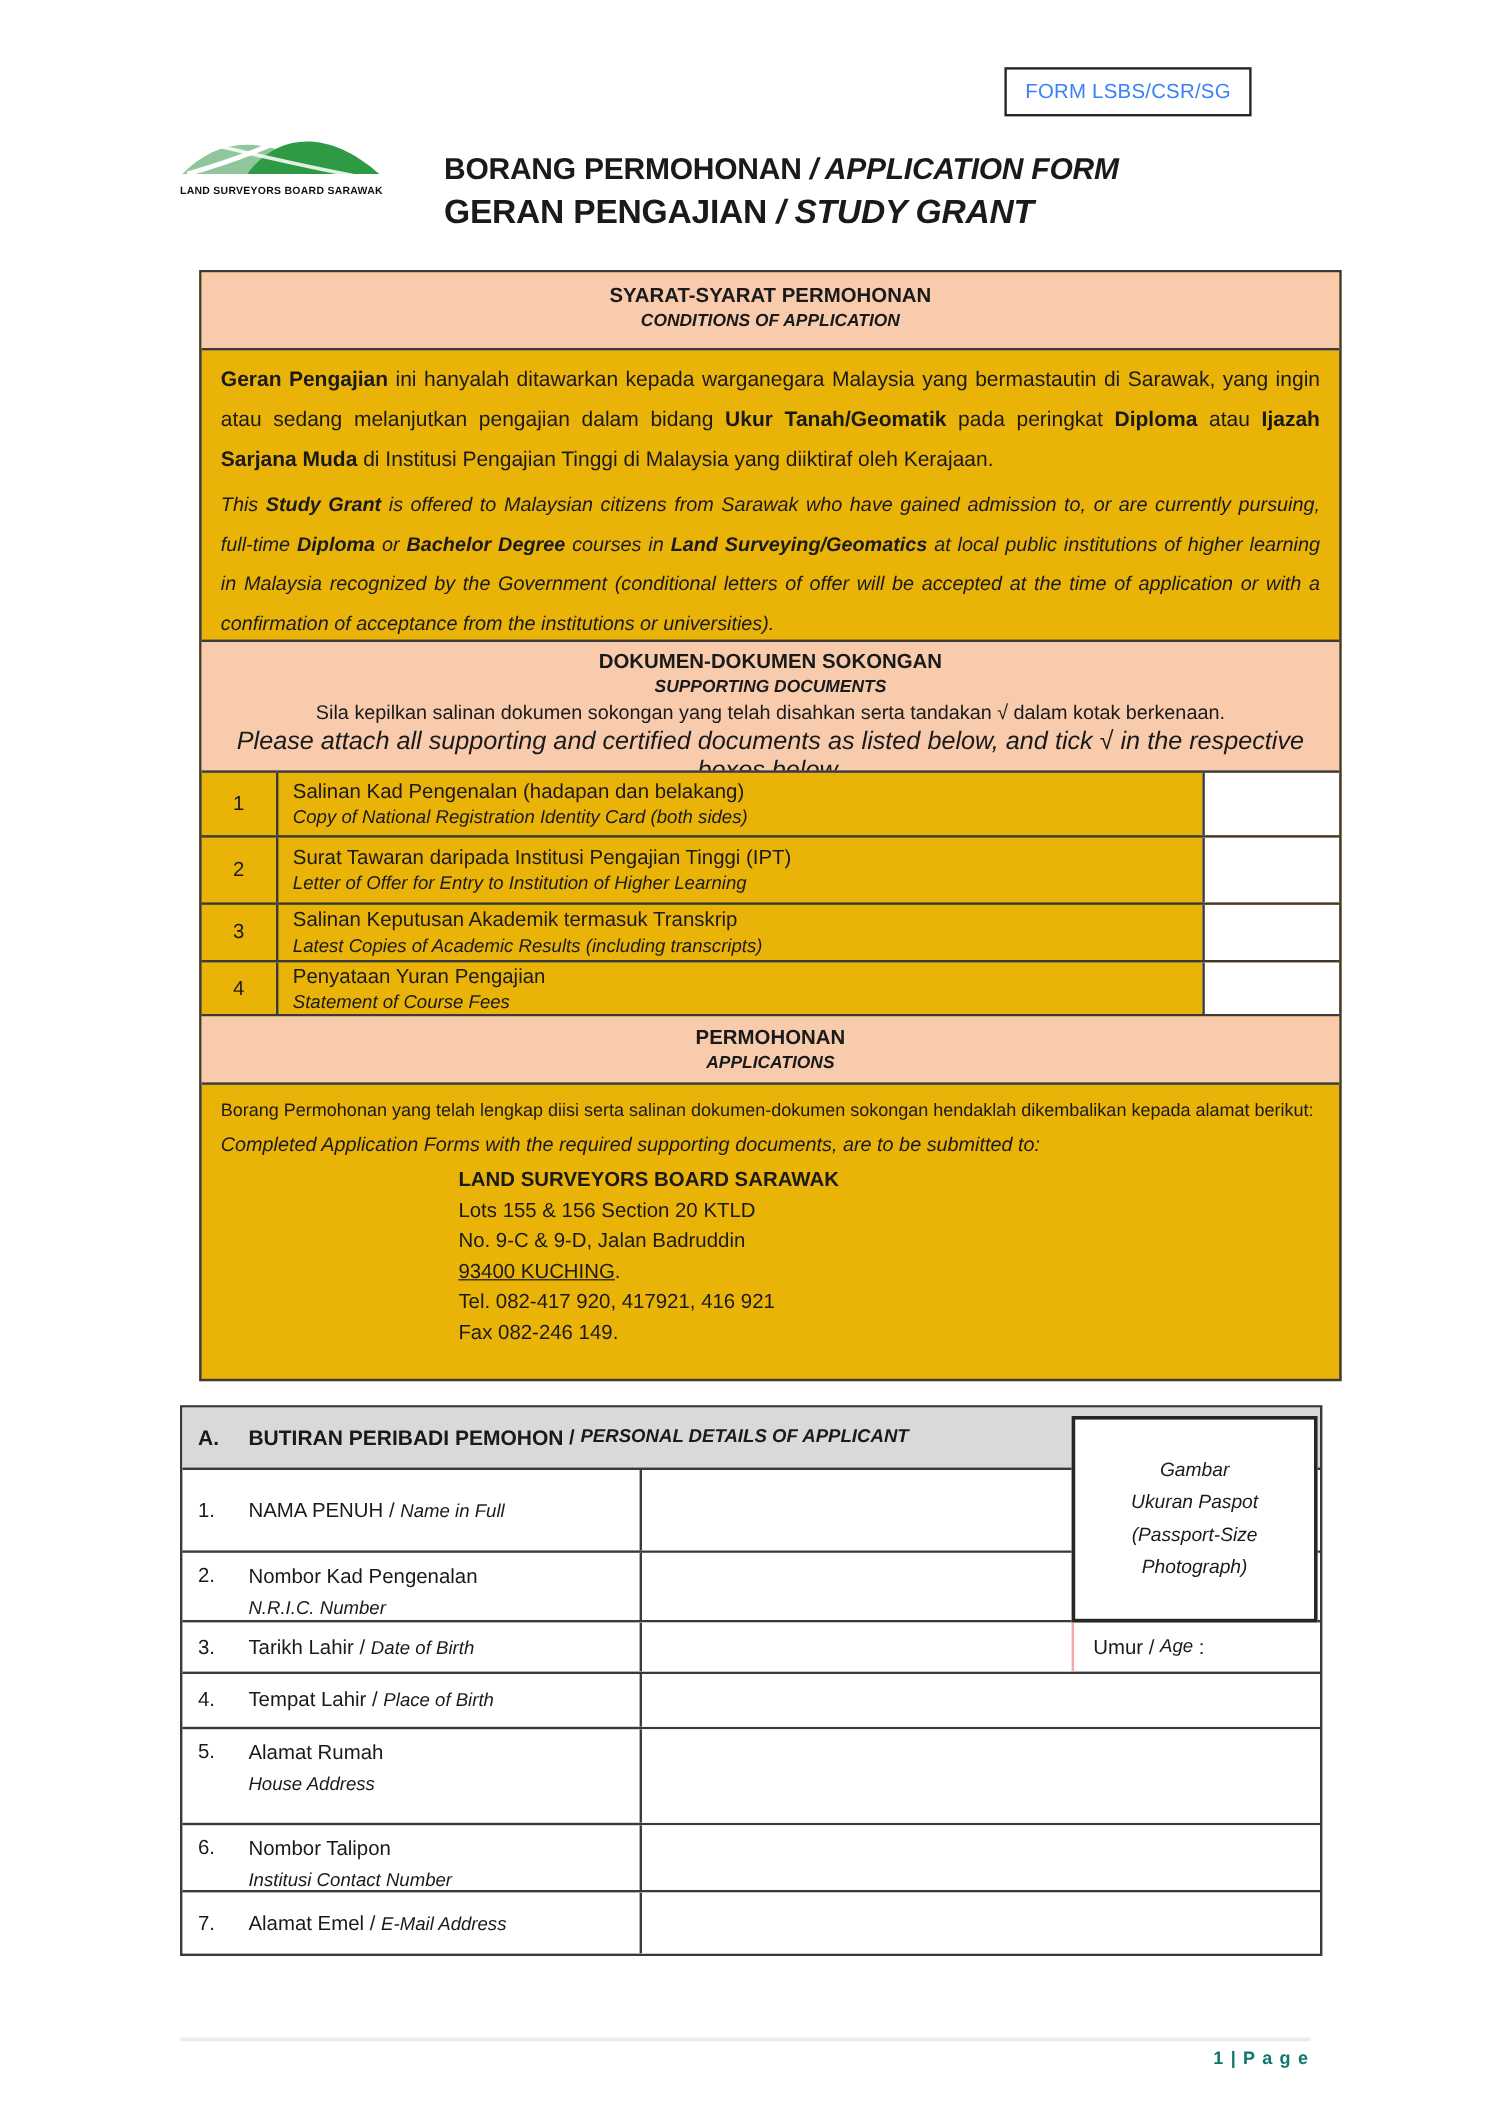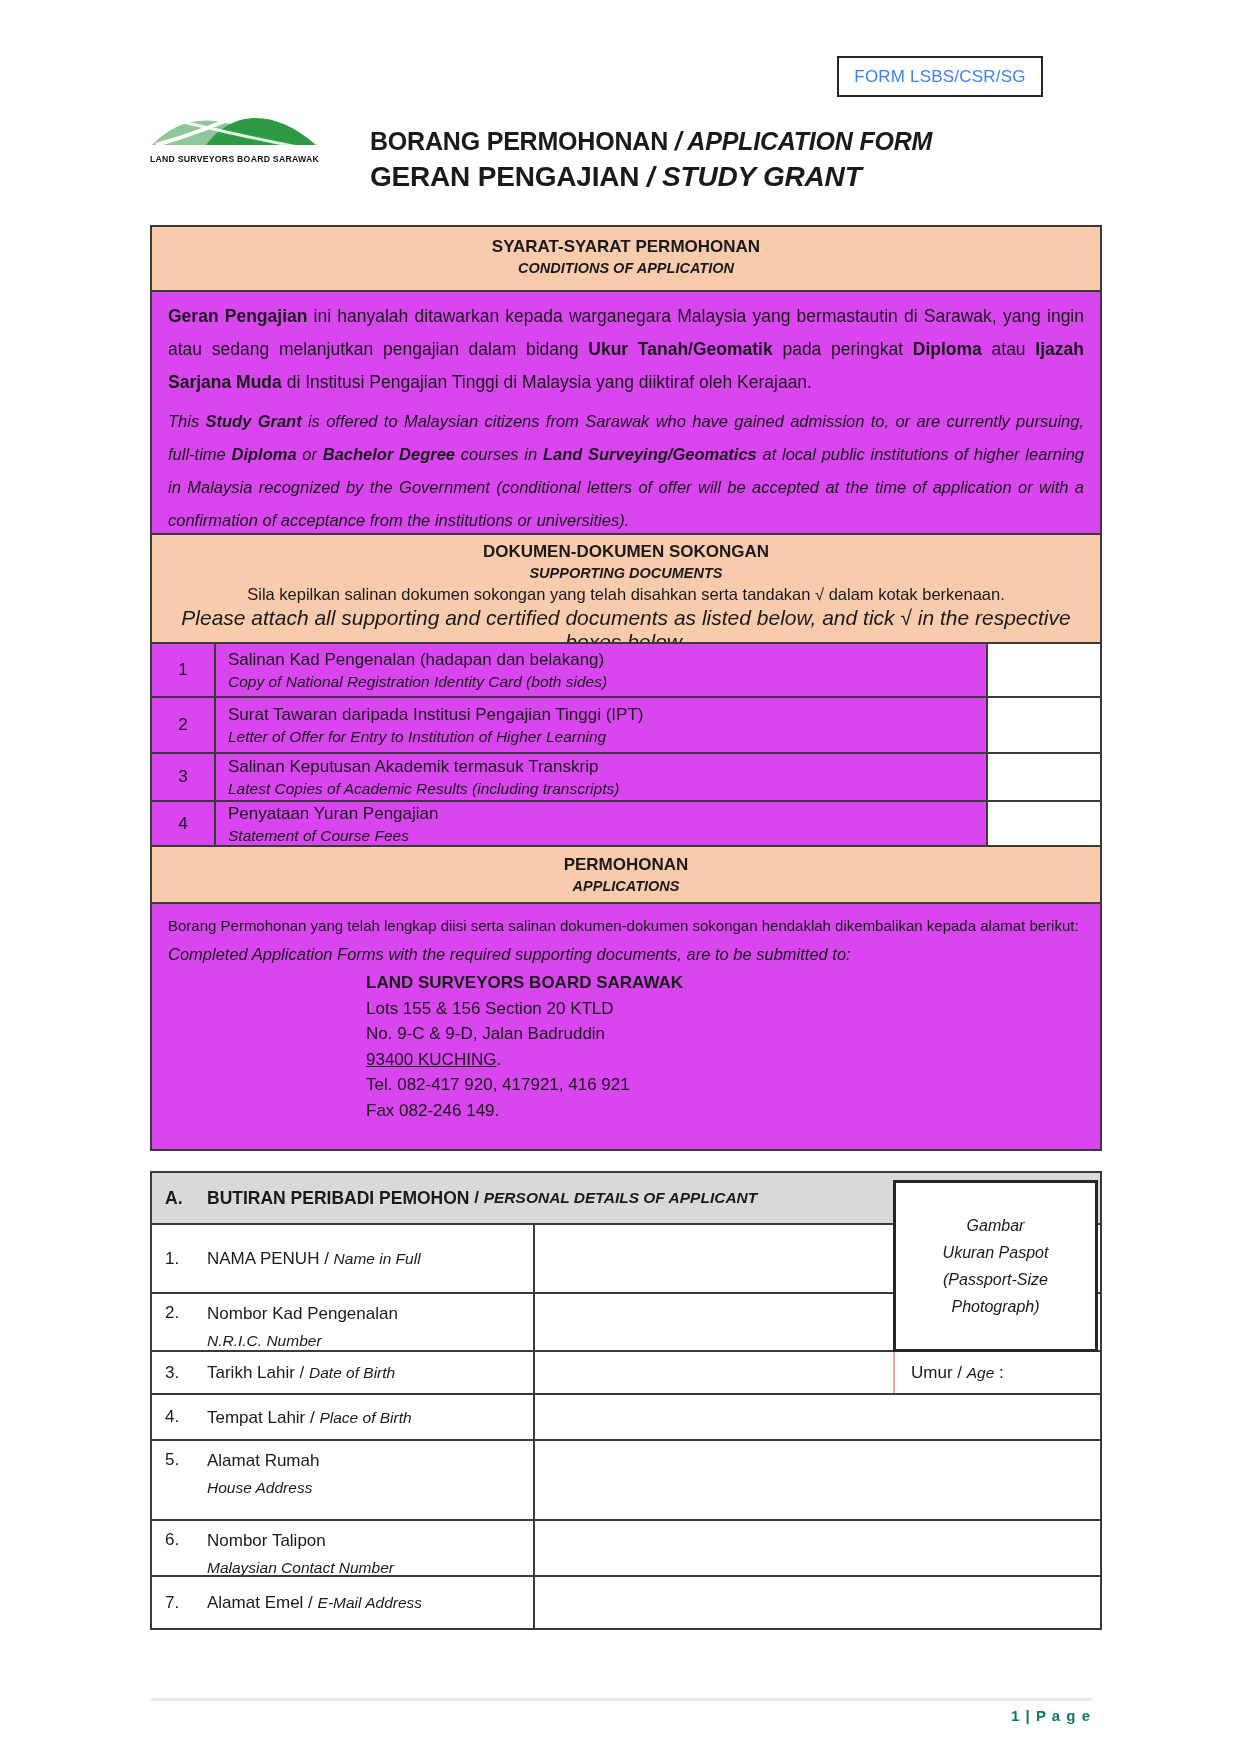--- a/index.html
+++ b/index.html
@@ -18,21 +18,21 @@
   .logo-caption { font-size:8.7px; font-weight:bold; letter-spacing:.25px; color:#111; margin-top:2px; white-space:nowrap; }
 
   
   .titles { position:absolute; left:370px; top:127px; white-space:nowrap; }
   .t1 { font-size:25px; font-weight:bold; letter-spacing:-.2px; }
   .t2 { font-size:28px; font-weight:bold; letter-spacing:-.2px; margin-top:5px; }
   .it { font-style:italic; }
   .sep { font-style:italic; white-space:pre; }
 
   
-  .main-table { position:absolute; left:150px; top:225px; width:952px; border:2px solid #3a3a3a; background:#d946ef; }
+  .main-table { position:absolute; left:166px; top:225px; width:952px; border:2px solid #3a3a3a; background:#eab308; }
   .band { background:#F8CBAD; border-bottom:2px solid #3a3a3a; text-align:center; overflow:hidden; }
   .band-title { font-size:17px; font-weight:bold; }
   .band-sub { font-size:14.5px; font-weight:bold; font-style:italic; margin-top:3px; }
   .band1 { height:65px; padding-top:10px; }
   .band2 { height:109px; padding-top:7px; }
   .band3 { height:57px; padding-top:8px; }
   .band-note { font-size:16.5px; margin-top:4px; }
   .band-note-en { font-size:21px; font-style:italic; margin-top:2px; }
 
   .cond-body { height:243px; padding:8px 16px 0 16px; border-bottom:2px solid #3a3a3a; overflow:hidden; }
@@ -254,21 +254,21 @@
         </span>
       </div>
       <div class="sa-value"></div>
     </div>
 
     <div class="sa-row r6">
       <div class="sa-label topalign">
         <span class="sa-no">6.</span>
         <span class="sa-ltext">
           <span class="l1">Nombor Talipon</span>
-          <span class="l2">Malaysian Contact Number</span>
+          <span class="l2">Institusi Contact Number</span>
         </span>
       </div>
       <div class="sa-value"></div>
     </div>
 
     <div class="sa-row r7">
       <div class="sa-label center">
         <span class="sa-no">7.</span>
         <span class="l1"><span>Alamat Emel</span><span class="lsep"> / </span><span class="en-inline">E-Mail Address</span></span>
       </div>

